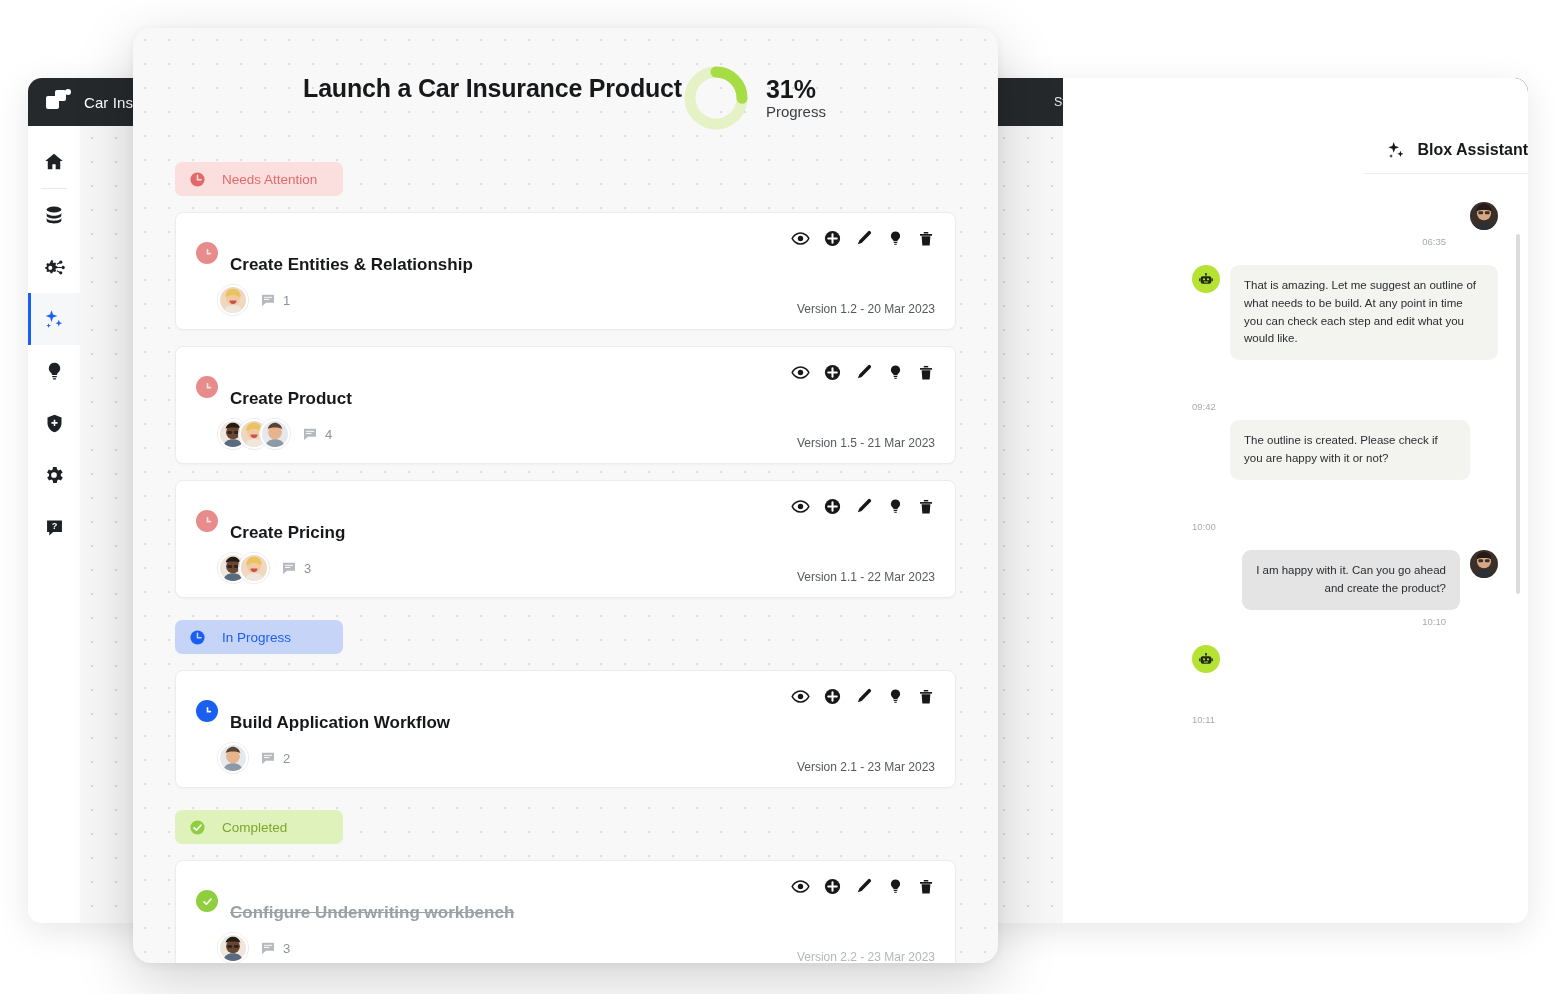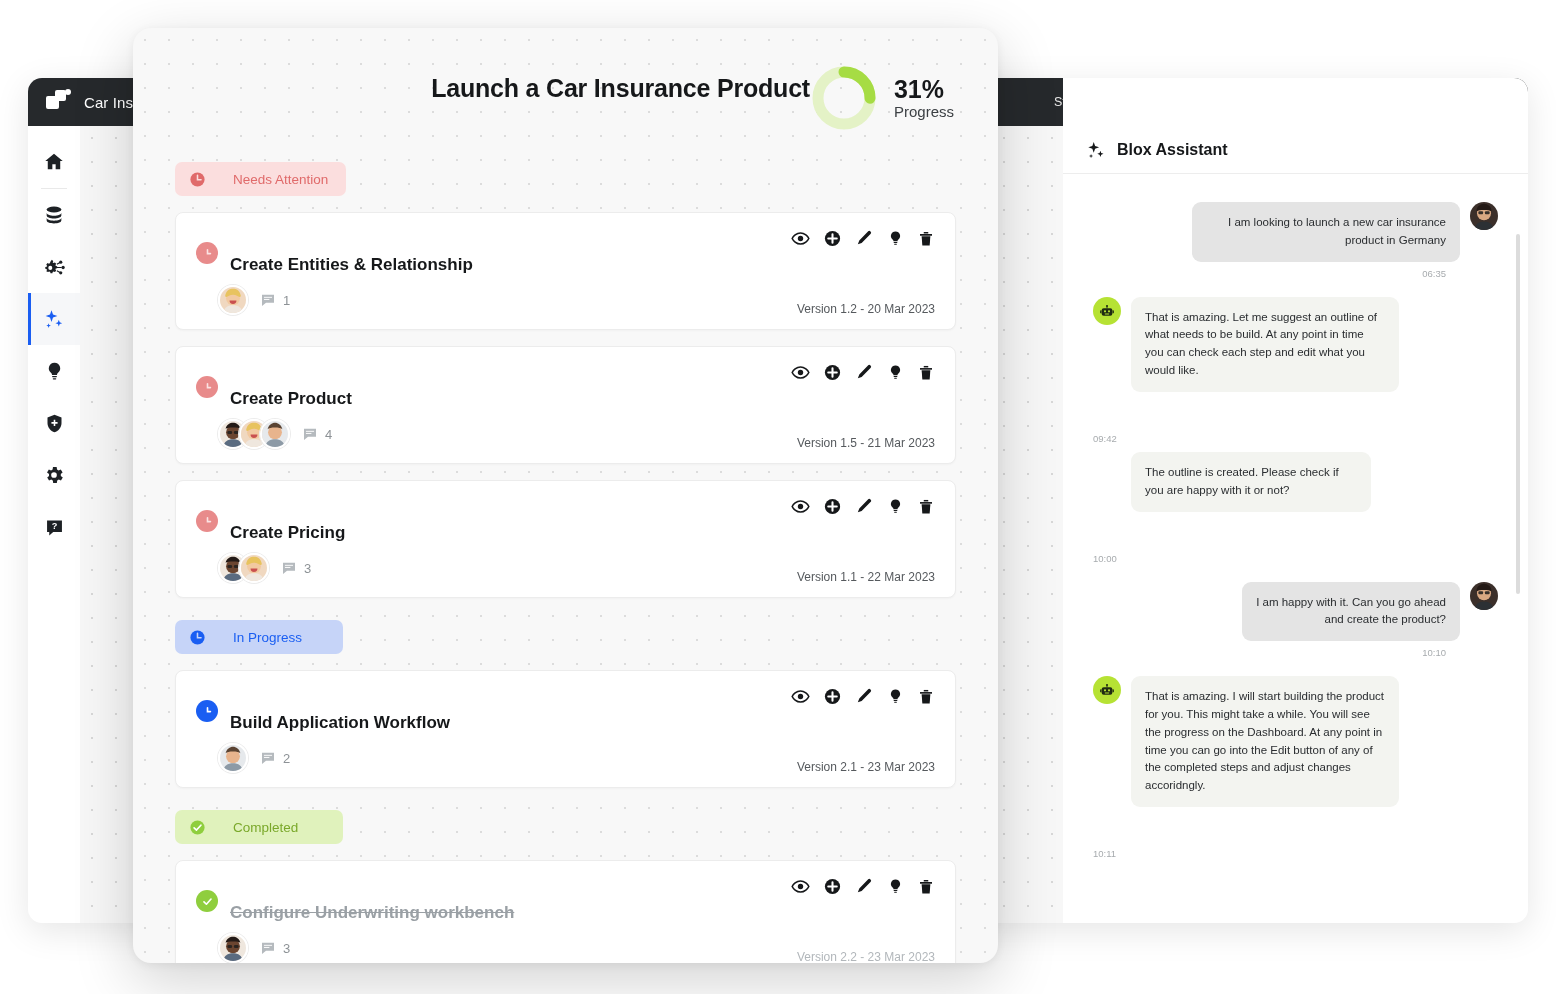--- a/index.html
+++ b/index.html
@@ -81,21 +81,21 @@
     position:absolute; left:52px; top:48px; right:0; bottom:0;
     background:#f7f7f7;
     background-image: radial-gradient(#d7d7d7 1px, transparent 1px);
     background-size: 24px 24px;
   }
 
   
   .chat-panel {
     position:absolute; left:1063px; top:78px; width:465px; height:845px;
     background:#fff; border-radius: 0 14px 14px 0; overflow:hidden;
-    display:flex; flex-direction:column;
+    display:flex; flex-direction:column;align-items:flex-end;
   }
   .chat-header {
     height:48px; display:flex; align-items:center; gap:10px; padding:0 0 0 22px;
     border-bottom:1px solid #ededed; margin-top:48px;
   }
   .chat-title { font-size:16px; font-weight:700; color:#16181a; }
   .sparkle-ico { width:22px; height:22px; color:#16181a; }
   .chat-body { flex:1; position:relative; overflow:hidden; padding: 28px 30px 10px 30px; }
   .msg-row { display:flex; margin-bottom: 6px; }
   .msg-row.user { justify-content:flex-end; align-items:flex-start; gap:10px; }
@@ -130,32 +130,32 @@
 
   
   .modal {
     position:absolute; left:133px; top:28px; width:865px; height:935px;
     background:#f8f8f8; border-radius:18px;
     background-image: radial-gradient(#dcdcdc 1px, transparent 1px);
     background-size: 24px 24px;
     box-shadow: 0 18px 60px rgba(0,0,0,.18), 0 2px 10px rgba(0,0,0,.06);
     overflow:hidden;
   }
-  .modal-head { display:flex; align-items:flex-start; justify-content:flex-end; padding: 46px 44px 0 42px; }
+  .modal-head { display:flex; align-items:flex-start; justify-content:center; padding: 46px 44px 0 42px; }
   .modal-title { font-size:25px; font-weight:700; color:#16181a; letter-spacing:-.2px; }
   .progress-wrap { display:flex; align-items:center; gap:16px; margin-top:-10px; }
   .ring { width:68px; height:68px; position:relative; }
   .ring svg { display:block; transform: rotate(-90deg); }
   .progress-text .pct { font-size:25px; font-weight:700; color:#16181a; line-height:1.05; }
   .progress-text .plabel { font-size:15px; color:#3c4044; }
 
   .modal-body { padding: 30px 42px 0 42px; }
 
   .status-chip {
-    display:inline-flex; align-items:center; gap:27px;
+    display:inline-flex; align-items:center; gap:16px;
     height:34px; padding:0 18px 0 14px; border-radius:7px;
     font-size:13.5px; font-weight:400; min-width:168px;
   }
   .chip-attention { background:#fbdede; color:#e06a6a; }
   .chip-progress  { background:#c6d4f8; color:#1a5ef2; }
   .chip-completed { background:#e0f2bc; color:#7aa82a; }
 
   .task-card {
     background:#fff; border:1px solid #ececec; border-radius:8px;
     margin-top:16px; padding:18px 20px 14px 20px; position:relative;
@@ -328,21 +328,20 @@
             <path d="M6.6 16.3l.6 1.7 1.7.6-1.7.6-.6 1.7-.6-1.7-1.7-.6 1.7-.6z"></path>
           </svg>
       </span>
       <span class="chat-title">Blox Assistant</span>
     </div>
 
     <div class="chat-body">
       <div class="chat-scrollbar"></div>
 
       <div class="msg-row user">
-        <div class="bubble user">I am looking to launch a new car insurance product in Germany</div>
         <svg width="28" height="28" viewBox="0 0 30 30">
           <defs>
               <clipPath id="c1">
                 <circle cx="15" cy="15" r="15"></circle>
               </clipPath>
             </defs>
           <g clip-path="url(#c1)">
               <rect width="30" height="30" fill="#3b2f2a"></rect>
               <circle cx="15" cy="12" r="7.5" fill="#d9a882"></circle>
               <path d="M5 30c0-6 4.5-9 10-9s10 3 10 9z" fill="#2c3034"></path>
@@ -402,21 +401,20 @@
               <rect x="4" y="8" width="16" height="11" rx="3"></rect>
               <circle cx="12" cy="4.5" r="1.6"></circle>
               <rect x="11.3" y="5.5" width="1.4" height="2.6"></rect>
               <rect x="1.7" y="11" width="2" height="4.5" rx="1"></rect>
               <rect x="20.3" y="11" width="2" height="4.5" rx="1"></rect>
               <circle cx="9" cy="12.5" r="1.6" fill="#b6e234"></circle>
               <circle cx="15" cy="12.5" r="1.6" fill="#b6e234"></circle>
               <rect x="8.6" y="15.6" width="6.8" height="1.5" rx=".7" fill="#b6e234"></rect>
             </svg>
         </span>
-        <div class="bubble bot">That is amazing. I will start building the product for you. This might take a while. You will see the progress on the Dashboard. At any point in time you can go into the Edit button of any of the completed steps and adjust changes accoridngly.</div>
       </div>
       <div class="msg-time left">10:11</div>
     </div>
 
   </div>
 
   <div class="modal">
 
     <div class="modal-head">
       <div class="modal-title">Launch a Car Insurance Product</div>

